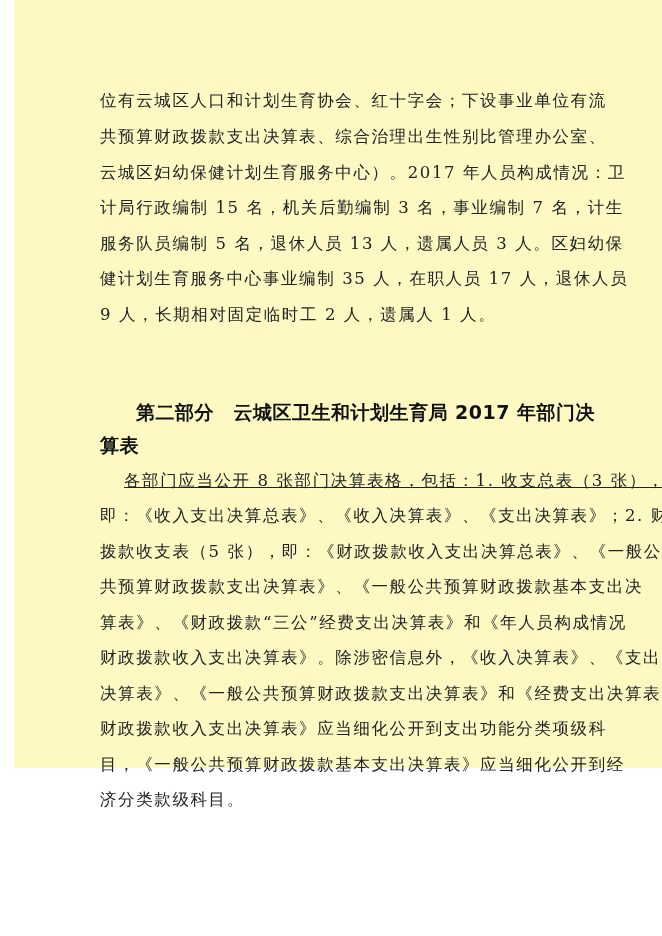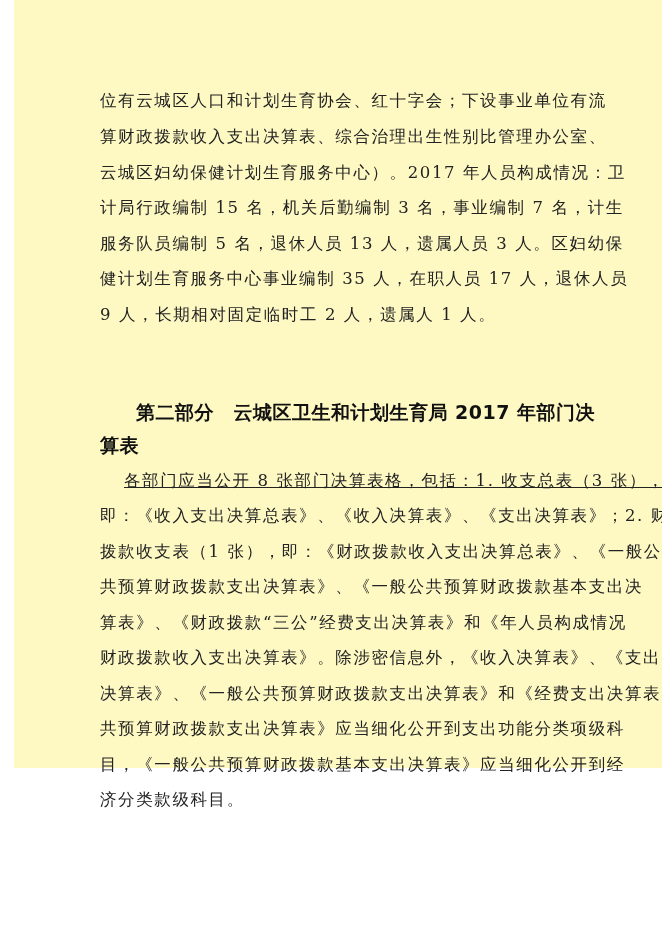--- a/index.html
+++ b/index.html
@@ -17,38 +17,38 @@
     font-size: 19px; font-weight: bold; color: #111; white-space: nowrap;
     line-height: 26px; letter-spacing: 0.5px;
   }
 </style>
 </head>
 <body>
 
 <div class="page">
   <div>
     <div class="line" style="top:90px">位有云城区人口和计划生育协会、红十字会；下设事业单位有流</div>
-    <div class="line" style="top:126px">算财政拨款收入支出决算表、综合治理出生性别比管理办公室、</div>
+    <div class="line" style="top:126px">共预算财政拨款支出决算表、综合治理出生性别比管理办公室、</div>
     <div class="line" style="top:162px">云城区妇幼保健计划生育服务中心）。2017 年人员构成情况：卫</div>
     <div class="line" style="top:197px">计局行政编制 15 名，机关后勤编制 3 名，事业编制 7 名，计生</div>
     <div class="line" style="top:233px">服务队员编制 5 名，退休人员 13 人，遗属人员 3 人。区妇幼保</div>
     <div class="line" style="top:268px">健计划生育服务中心事业编制 35 人，在职人员 17 人，退休人员</div>
     <div class="line" style="top:304px">9 人，长期相对固定临时工 2 人，遗属人 1 人。</div>
   </div>
 
   <div>
     <div class="heading" style="top:399px; left:122px;">第二部分　云城区卫生和计划生育局 2017 年部门决</div>
     <div class="heading" style="top:432px;">算表</div>
   </div>
 
   <div>
     <div class="line" style="top:470px; left:110px;text-decoration:underline;">各部门应当公开 8 张部门决算表格，包括：1. 收支总表（3 张），</div>
     <div class="line" style="top:505px">即：《收入支出决算总表》、《收入决算表》、《支出决算表》；2. 财政</div>
-    <div class="line" style="top:541px">拨款收支表（1 张），即：《财政拨款收入支出决算总表》、《一般公</div>
+    <div class="line" style="top:541px">拨款收支表（5 张），即：《财政拨款收入支出决算总表》、《一般公</div>
     <div class="line" style="top:576px">共预算财政拨款支出决算表》、《一般公共预算财政拨款基本支出决</div>
     <div class="line" style="top:612px">算表》、《财政拨款“三公”经费支出决算表》和《年人员构成情况</div>
     <div class="line" style="top:647px">财政拨款收入支出决算表》。除涉密信息外，《收入决算表》、《支出</div>
     <div class="line" style="top:683px">决算表》、《一般公共预算财政拨款支出决算表》和《经费支出决算表</div>
-    <div class="line" style="top:718px">共预算财政拨款支出决算表》应当细化公开到支出功能分类项级科</div>
+    <div class="line" style="top:718px">财政拨款收入支出决算表》应当细化公开到支出功能分类项级科</div>
     <div class="line" style="top:754px">目，《一般公共预算财政拨款基本支出决算表》应当细化公开到经</div>
     <div class="line" style="top:789px">济分类款级科目。</div>
   </div>
 </div>
 
 </body></html>

